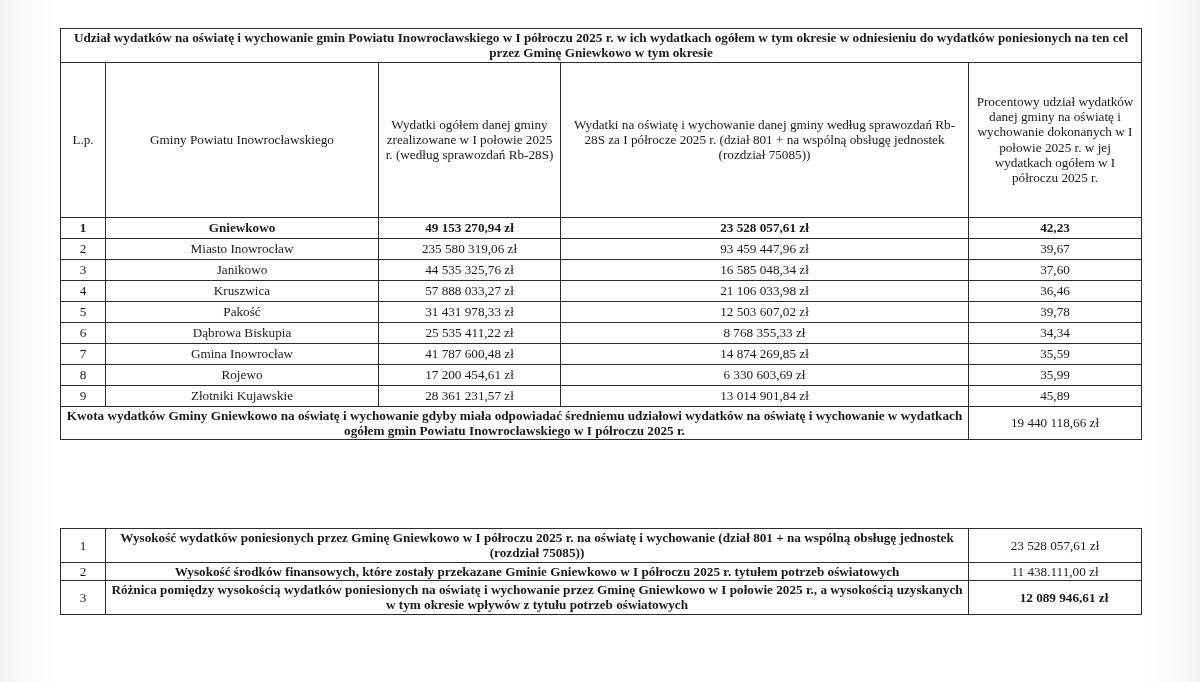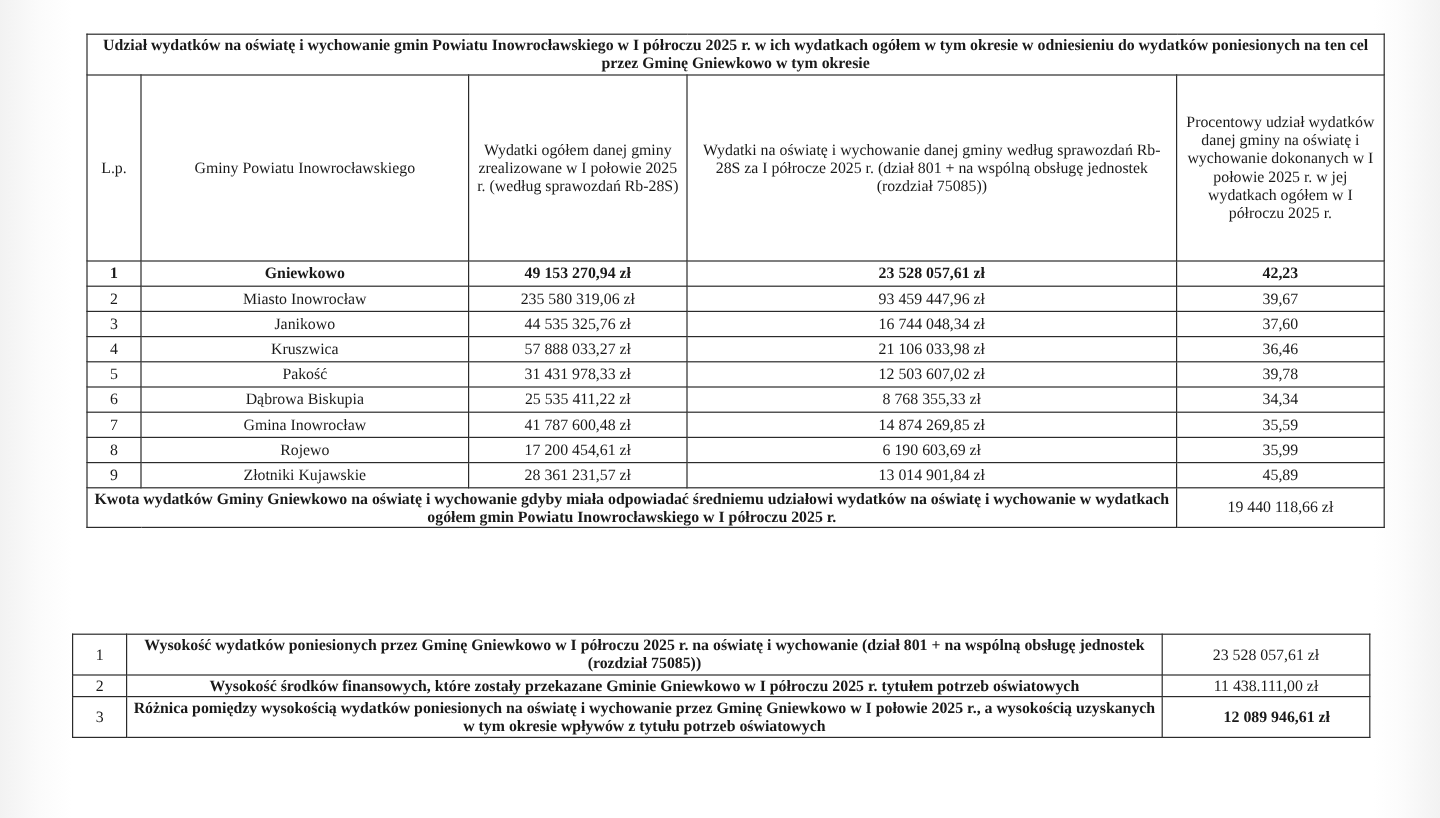--- a/index.html
+++ b/index.html
@@ -53,21 +53,20 @@
     font-size: 13.2px;
     line-height: 1.16;
     color: #1a1a1a;
   }
 
   
   #table-one {
     left: 60px;
     top: 28px;
     width: 1081px;
-    margin-left: 12px;
   }
   #table-one .c-lp      { width: 45px;  text-align: center; }
   #table-one .c-gmina   { width: 273px; text-align: center; }
   #table-one .c-wyd     { width: 182px; text-align: center; }
   #table-one .c-osw     { width: 408px; text-align: center; }
   #table-one .c-proc    { width: 173px; text-align: center; }
 
   .title-cell {
     text-align: center;
     font-weight: bold;
@@ -168,21 +167,21 @@
         <td class="row-num">2</td>
         <td class="row-name">Miasto Inowrocław</td>
         <td class="row-val">235 580 319,06 zł</td>
         <td class="row-val">93 459 447,96 zł</td>
         <td class="row-val">39,67</td>
       </tr>
       <tr class="data-row">
         <td class="row-num">3</td>
         <td class="row-name">Janikowo</td>
         <td class="row-val">44 535 325,76 zł</td>
-        <td class="row-val">16 744 048,34 zł</td>
+        <td class="row-val">16 585 048,34 zł</td>
         <td class="row-val">37,60</td>
       </tr>
       <tr class="data-row">
         <td class="row-num">4</td>
         <td class="row-name">Kruszwica</td>
         <td class="row-val">57 888 033,27 zł</td>
         <td class="row-val">21 106 033,98 zł</td>
         <td class="row-val">36,46</td>
       </tr>
       <tr class="data-row">
@@ -203,21 +202,21 @@
         <td class="row-num">7</td>
         <td class="row-name">Gmina Inowrocław</td>
         <td class="row-val">41 787 600,48 zł</td>
         <td class="row-val">14 874 269,85 zł</td>
         <td class="row-val">35,59</td>
       </tr>
       <tr class="data-row">
         <td class="row-num">8</td>
         <td class="row-name">Rojewo</td>
         <td class="row-val">17 200 454,61 zł</td>
-        <td class="row-val">6 190 603,69 zł</td>
+        <td class="row-val">6 330 603,69 zł</td>
         <td class="row-val">35,99</td>
       </tr>
       <tr class="data-row">
         <td class="row-num">9</td>
         <td class="row-name">Złotniki Kujawskie</td>
         <td class="row-val">28 361 231,57 zł</td>
         <td class="row-val">13 014 901,84 zł</td>
         <td class="row-val">45,89</td>
       </tr>
 

